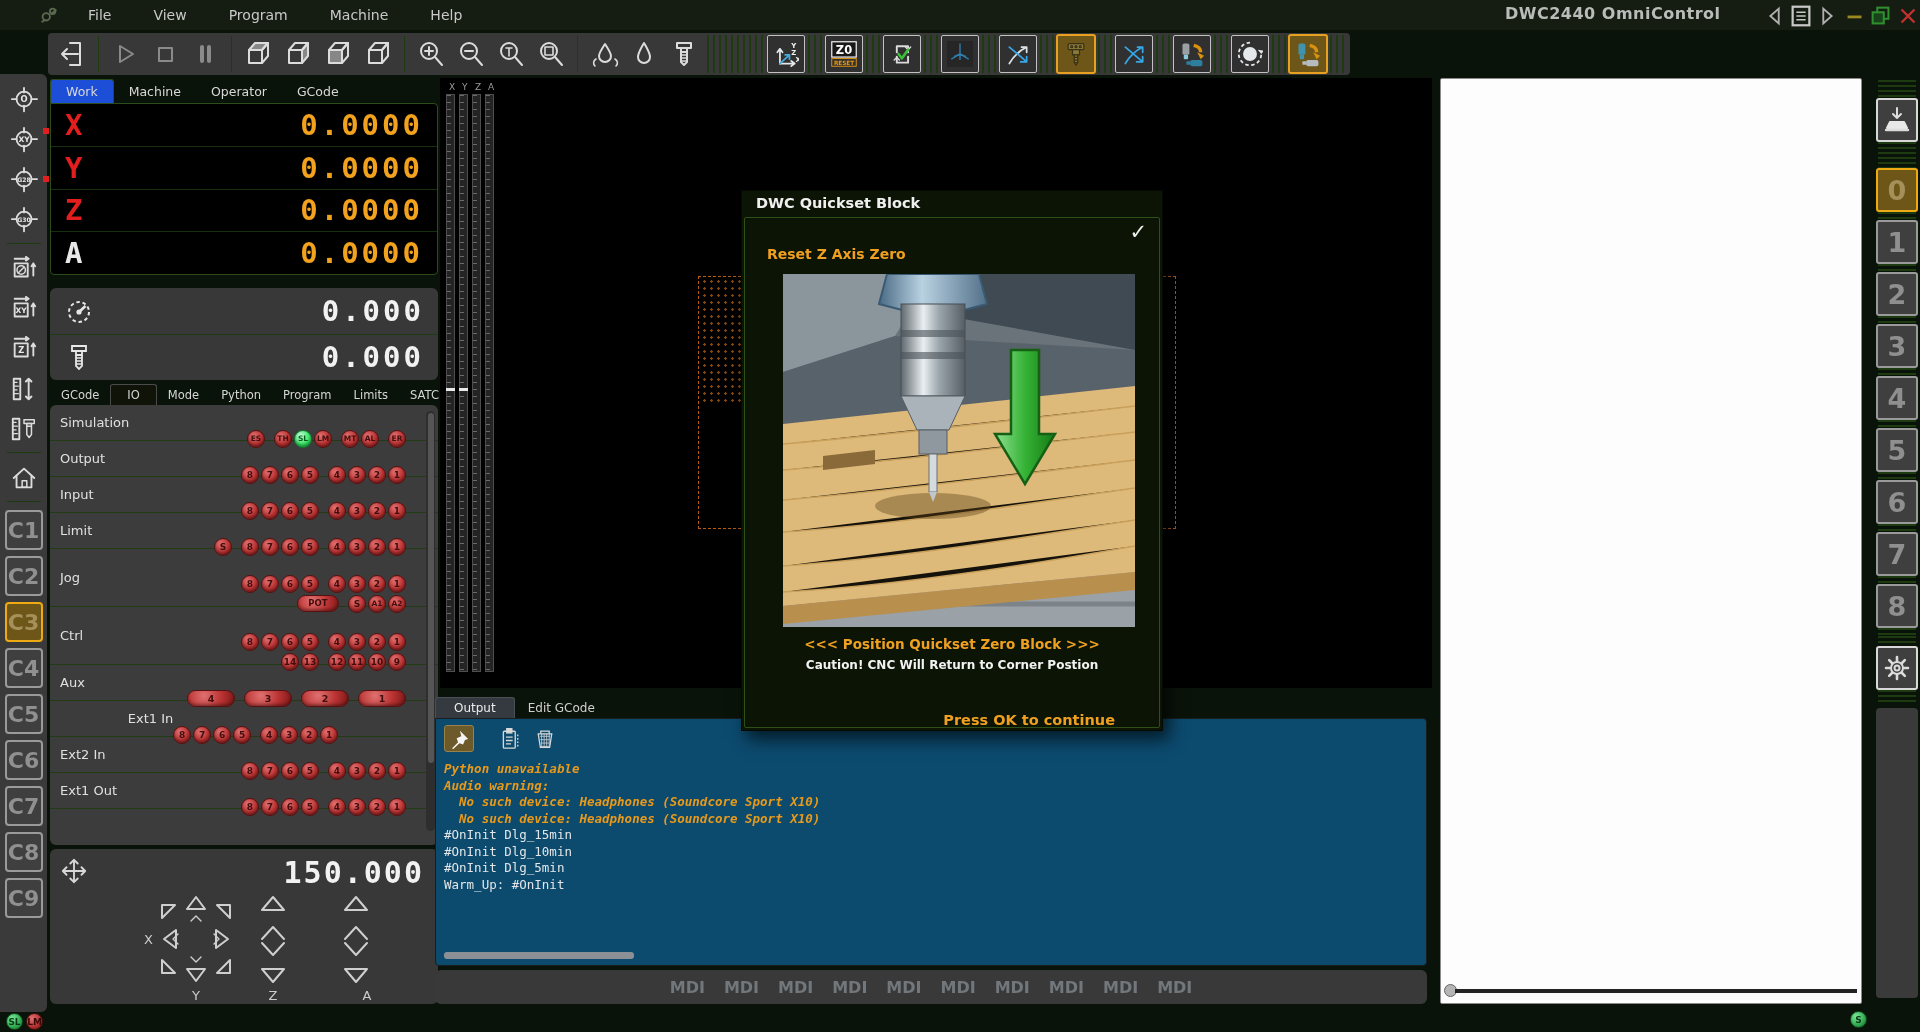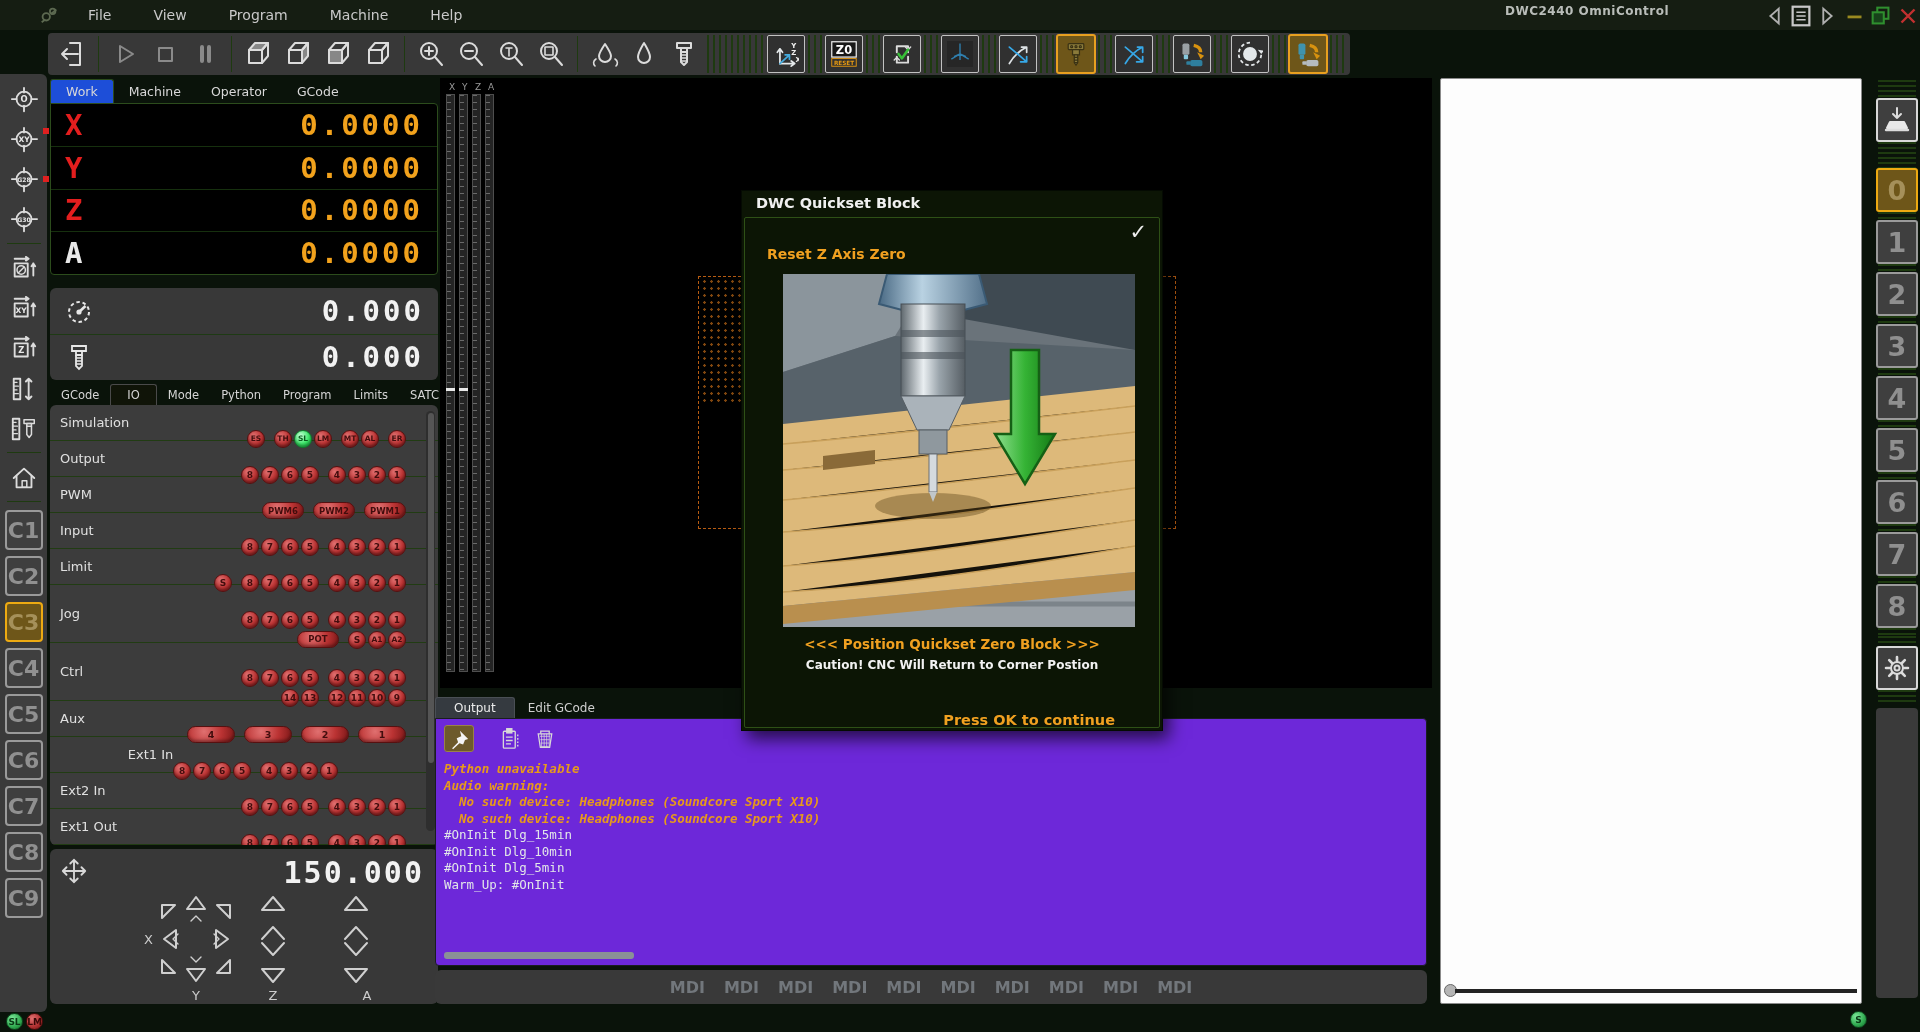--- a/index.html
+++ b/index.html
@@ -5,21 +5,21 @@
   * { margin:0; padding:0; box-sizing:border-box; }
   html,body { width:1920px; height:1032px; overflow:hidden; background:#0a130a;
               font-family:"DejaVu Sans","Liberation Sans",sans-serif; }
   #app { position:relative; width:1920px; height:1032px; background:#0a130a; }
 
   
   #menubar { position:absolute; left:0; top:0; width:1920px; height:30px; background:#151d12;
              display:flex; align-items:center; color:#c9c9c9; font-size:14px; }
   #logo { width:22px; height:22px; margin-left:38px; opacity:.8; }
   .menu-item { padding:4px 14px; margin-left:14px; cursor:default; }
-  #win-title { position:absolute; left:1505px; top:4px; font-weight:bold; font-size:12px; color:#b9bdb9; letter-spacing:.5px; }
+  #win-title { position:absolute; left:1505px; top:4px; font-weight:bold; font-size:16px; color:#b9bdb9; letter-spacing:.5px; }
   .winbtn { position:absolute; top:3px; width:26px; height:24px; }
 
   
   #toolbar { position:absolute; left:48px; top:33px; height:42px; background:#383838; border-radius:4px;
              display:flex; align-items:center; padding:0 4px; }
   .tbtn { width:40px; height:40px; padding:5px; flex:none; }
   .tbtn.boxed { border:1px solid #c2c2c2; background:#303030; width:38px; height:38px; margin:0 1px; border-radius:2px; }
   .tbtn.hl { background:#6e5619; border:2px solid #e8a020; border-radius:3px; }
   .tb-sep { width:1px; height:36px; background:#1e3a10; margin:0 6px; flex:none; }
   .tb-grip { height:38px; flex:none; background:repeating-linear-gradient(90deg,#1e3a10 0 2px,#383838 2px 6px); }
@@ -96,21 +96,21 @@
   .ruler-mark { position:absolute; width:9px; height:3px; background:#e8e8e8; }
   #work-rect { position:absolute; left:258px; top:198px; width:478px; height:253px; border:1px dashed #b85c12; }
   #dots { position:absolute; left:261px; top:200px; width:252px; height:126px;
           background-image:radial-gradient(circle,#9a5512 1px,transparent 1.5px); background-size:7px 7px; opacity:.85; }
 
   
   #console { position:absolute; left:435px; top:696px; width:992px; height:270px; }
   #console-tabs { display:flex; align-items:flex-end; height:22px; color:#cfcfcf; font-size:12px; }
   .con-tab { padding:3px 13px; }
   .con-tab.sel { background:#353a40; border:1px solid #4a4f55; border-bottom:none; border-radius:3px 3px 0 0; padding:3px 18px; color:#ececec; }
-  #console-body { position:absolute; left:0; top:22px; width:992px; height:248px; background:#6d28d9;
+  #console-body { position:absolute; left:0; top:22px; width:992px; height:248px; background:#0c4a6e;
                   border:1px solid #1a1d20; border-radius:0 4px 4px 4px; }
   #pin-btn { position:absolute; left:8px; top:6px; width:30px; height:27px; background:#6d5a2b;
              border:1px solid #9a8148; border-radius:3px; padding:3px; }
   .con-ico { position:absolute; top:6px; width:26px; height:27px; padding:2px; }
   #console-lines { position:absolute; left:8px; top:42px; font-family:"DejaVu Sans Mono",monospace; font-size:12.5px; line-height:16.5px; white-space:pre; }
   .cline.warn { color:#e89a1a; font-style:italic; font-weight:bold; }
   .cline.plain { color:#e2e6e8; }
   #con-hscroll { position:absolute; left:8px; bottom:6px; width:190px; height:7px; background:#8a9096; border-radius:3px; }
 
   
@@ -516,36 +516,20 @@
               <div class="led">8</div>
               <div class="led">7</div>
               <div class="led">6</div>
               <div class="led">5</div>
             </div>
             <div class="led-group">
               <div class="led">4</div>
               <div class="led">3</div>
               <div class="led">2</div>
               <div class="led">1</div>
-            </div>
-          </div>
-        </div>
-      </div>
-      <div class="io-row" style="height: 36px;">
-        <span class="io-label">PWM</span>
-        <div class="io-right">
-          <div class="led-line">
-            <div class="led-group">
-              <div class="led pill">PWM6</div>
-            </div>
-            <div class="led-group">
-              <div class="led pill">PWM2</div>
-            </div>
-            <div class="led-group">
-              <div class="led pill">PWM1</div>
             </div>
           </div>
         </div>
       </div>
       <div class="io-row" style="height: 36px;">
         <span class="io-label">Input</span>
         <div class="io-right">
           <div class="led-line">
             <div class="led-group">
               <div class="led">8</div>

